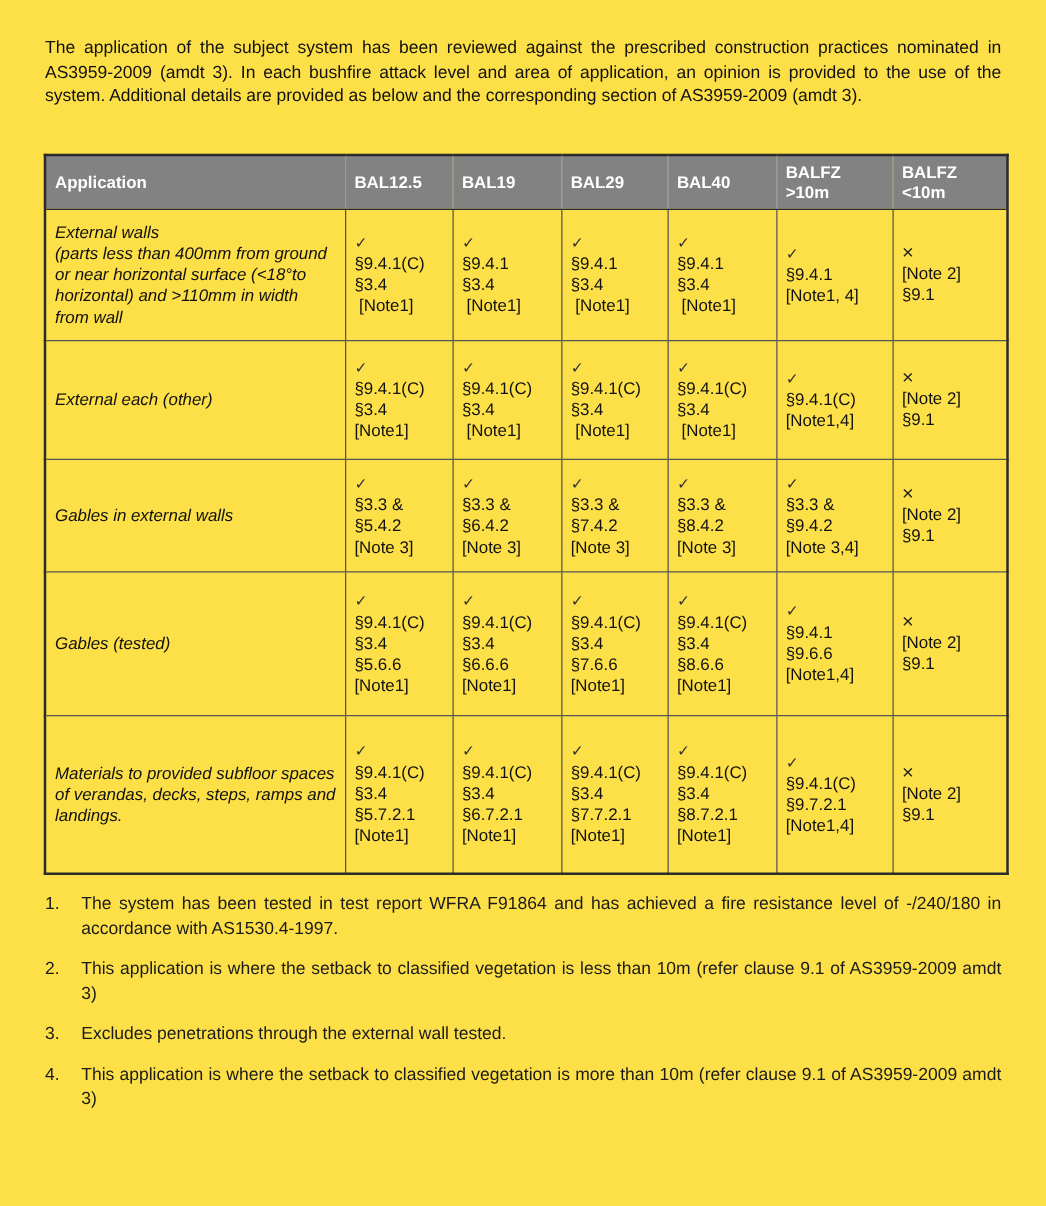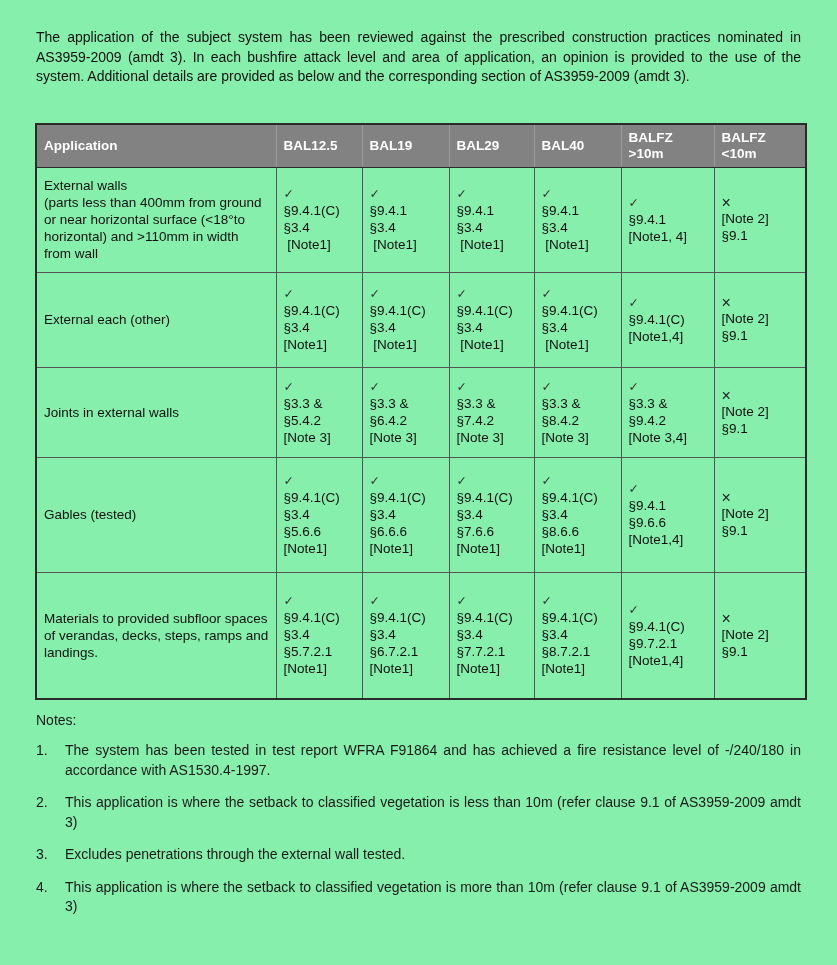--- a/index.html
+++ b/index.html
@@ -1,18 +1,18 @@
 <!DOCTYPE html>
 <html><head>
 <meta charset="utf-8">
 <style>
   * { box-sizing: border-box; margin: 0; padding: 0; }
   html, body { background: #ffffff; }
   body { font-family: "Liberation Sans", "DejaVu Sans", sans-serif; color: #1a1a1a; }
-  .page { width: 837px; min-height: 965px; background: #86efac; padding: 28px 36px 20px 36px; }
+  .page { width: 837px; min-height: 965px; background: #fde047; padding: 28px 36px 20px 36px; }
 
   .intro {
     font-size: 14px;
     line-height: 19.5px;
     text-align: justify;
     color: #111;
   }
 
   table.bal {
     margin-top: 36px;
@@ -59,21 +59,21 @@
   td.app { padding-left: 7px; }
   tbody tr:nth-child(1) { height: 105px; }
   tbody tr:nth-child(2) { height: 95px; }
   tbody tr:nth-child(3) { height: 90px; }
   tbody tr:nth-child(4) { height: 115px; }
   tbody tr:nth-child(5) { height: 127px; }
 
   .mark { display: block; font-size: 12.5px; color: #333; line-height: 16px; }
   .mark.cross { font-size: 16px; line-height: 15px; color: #222; }
   .refs { display: block; white-space: pre-wrap; }
-  .app-text { display: block; white-space: pre-wrap; }
+  .app-text { display: block; white-space: pre-wrap; font-style: italic; }
 
   .notes-title { margin-top: 12px; font-size: 14px; }
   .note { display: flex; margin-top: 13px; font-size: 14px; line-height: 19.5px; }
   .note .num { flex: 0 0 29px; }
   .note .ntext { flex: 1; text-align: justify; }
 </style>
 </head>
 <body>
 
 <div class="page">
@@ -178,21 +178,21 @@
 [Note1,4]</span>
           </td>
         <td>
             <span class="mark cross">×</span>
             <span class="refs">[Note 2]
 §9.1</span>
           </td>
       </tr>
       <tr>
         <td class="app">
-            <span class="app-text">Joints in external walls</span>
+            <span class="app-text">Gables in external walls</span>
           </td>
         <td>
             <span class="mark">✓</span>
             <span class="refs">§3.3 &amp;
 §5.4.2
 [Note 3]</span>
           </td>
         <td>
             <span class="mark">✓</span>
             <span class="refs">§3.3 &amp;
@@ -307,21 +307,20 @@
           </td>
         <td>
             <span class="mark cross">×</span>
             <span class="refs">[Note 2]
 §9.1</span>
           </td>
       </tr>
     </tbody>
   </table>
 
-  <p class="notes-title">Notes:</p>
 
   <div class="note">
     <span class="num">1.</span>
     <span class="ntext">The system has been tested in test report WFRA F91864 and has achieved a fire resistance level of -/240/180 in accordance with AS1530.4-1997.</span>
   </div>
   <div class="note">
     <span class="num">2.</span>
     <span class="ntext">This application is where the setback to classified vegetation is less than 10m (refer clause 9.1 of AS3959-2009 amdt 3)</span>
   </div>
   <div class="note">

